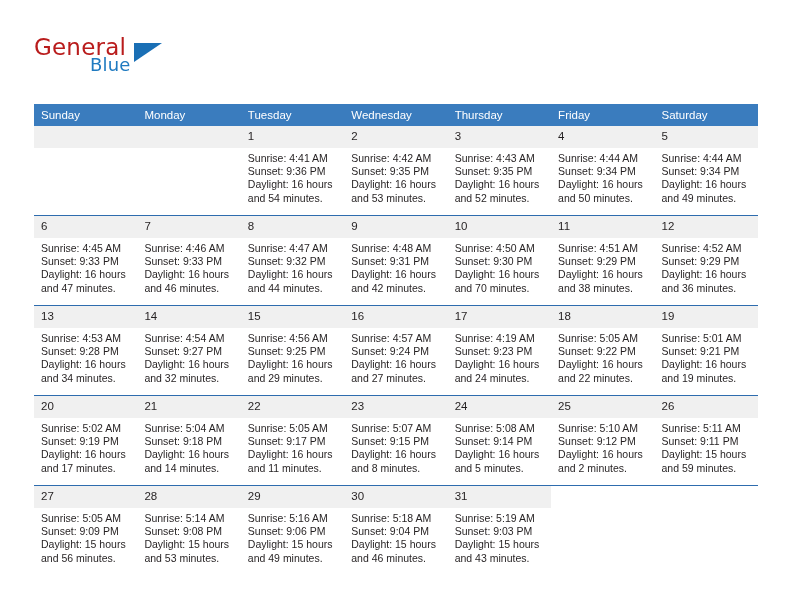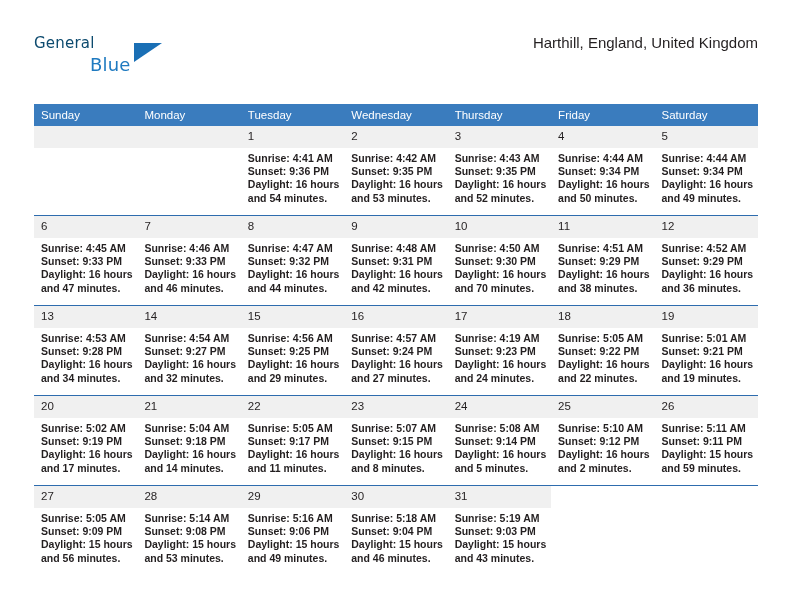--- a/index.html
+++ b/index.html
@@ -33,23 +33,23 @@
     position: absolute;
     left: 0;
     top: 6px;
     width: 200px;
     height: 56px;
   }
   .brand-general {
     position: absolute;
     left: 0;
     top: 0;
-    font-size: 15px;
+    font-size: 23px;
     letter-spacing: 0.2px;
-    color: #0c4a6e;
+    color: #b91c1c;
     font-family: "DejaVu Sans", sans-serif;
     font-weight: 400;
   }
   .brand-blue {
     position: absolute;
     left: 56px;
     top: 20px;
     font-size: 18px;
     letter-spacing: 0.2px;
     color: #1f7ac0;
@@ -135,41 +135,39 @@
     color: transparent;
   }
   td.blank .daynum {
     background: #ffffff;
   }
   .info {
     padding: 4px 6px 0 7px;
     font-size: 10.5px;
     line-height: 13.2px;
     color: #231f20;
-    font-weight: bold;
   }
   .info div {
     white-space: nowrap;
   }
 </style>
 </head>
 <body>
 
 <div class="page">
 
   <div class="header">
 
     <div class="brand">
       <span class="brand-general">General</span>
       <span class="brand-tri"></span>
       <span class="brand-blue">Blue</span>
     </div>
 
     <div class="title-wrap">
-      <div class="cal-location">Harthill, England, United Kingdom</div>
     </div>
 
   </div>
 
   <div class="calendar">
     <table class="cal">
       <thead>
         <tr>
           <th>Sunday</th>
           <th>Monday</th>

